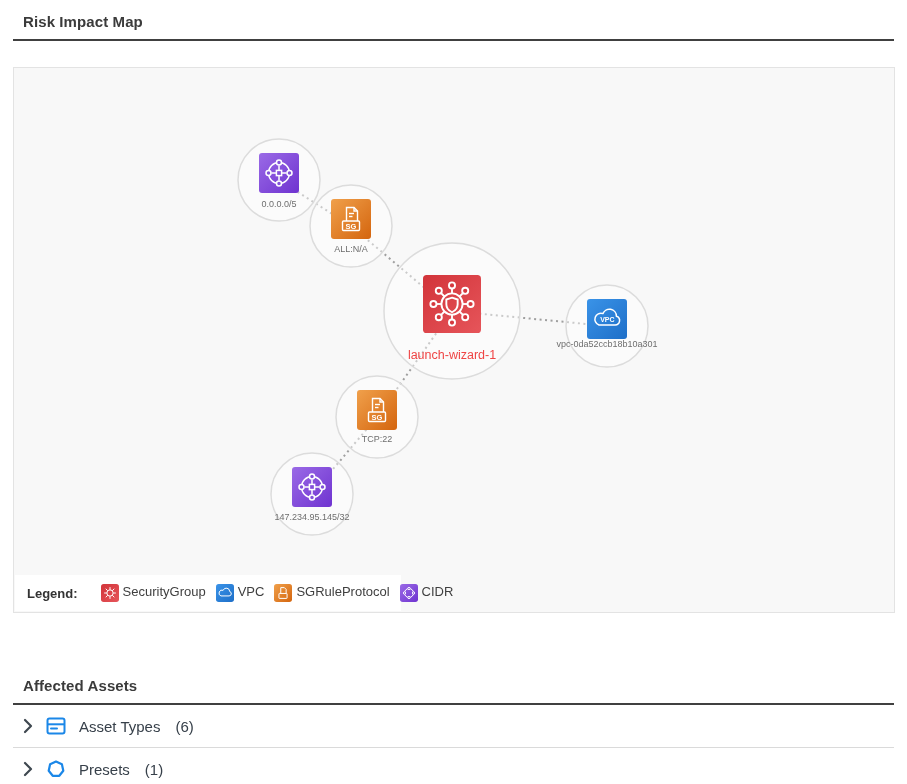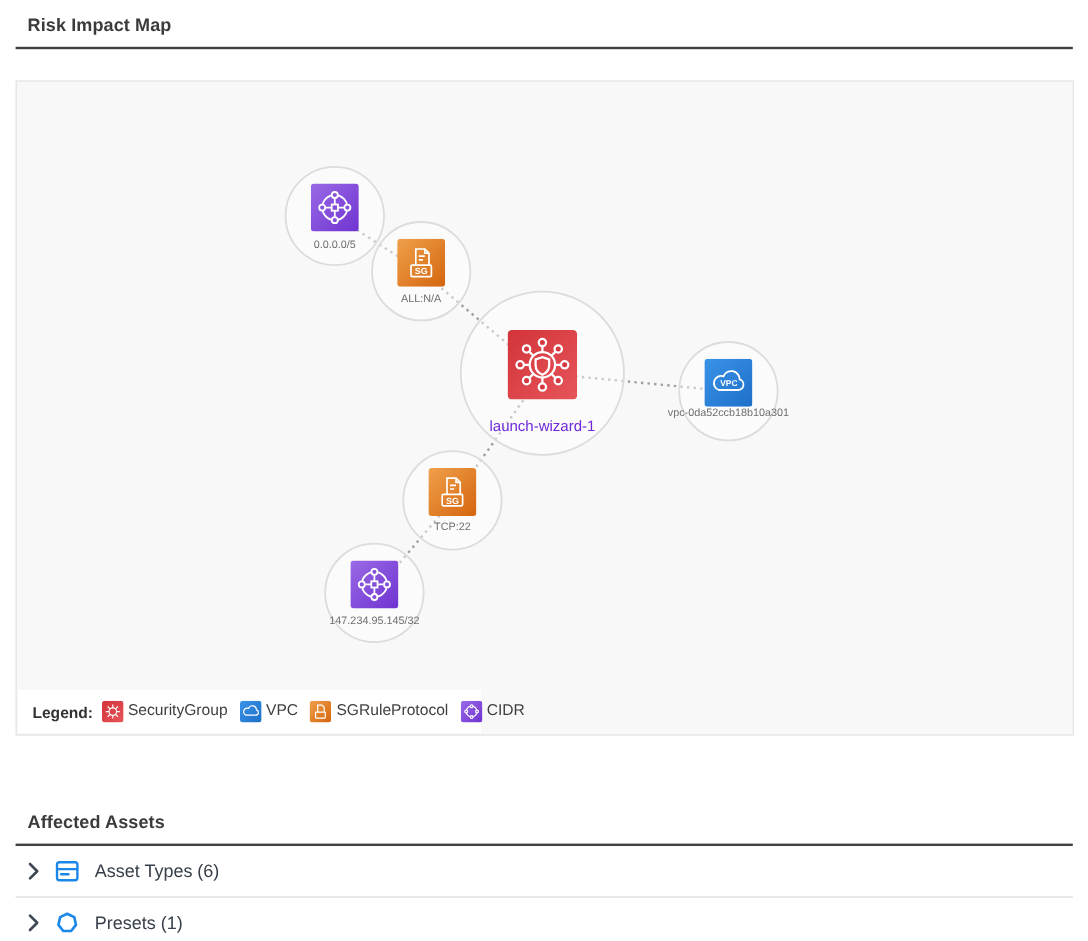--- a/index.html
+++ b/index.html
@@ -29,37 +29,37 @@
   .zoomseg button:first-child { border-right: 1px solid #e2e2e2; }
   .refresh-btn { width: 32px; height: 31px; background: #fff; border: 1px solid #d8d8d8;
                  border-radius: 4px; box-shadow: 0 1px 2px rgba(0,0,0,.06); cursor: pointer;
                  display: flex; align-items: center; justify-content: center; }
 
   
   .graph-svg { position: absolute; left: 0; top: 0; }
   .node-icon { position: absolute; cursor: pointer; }
   .node-label { position: absolute; transform: translateX(-50%); white-space: nowrap;
                 font-size: 9px; color: #6e6e6e; }
-  .node-label.big { font-size: 12.5px; color: #6d28d9; }
+  .node-label.big { font-size: 12.5px; color: #ef4444; }
 
   
   .legend { position: absolute; left: 1px; bottom: 1px; width: 386px; height: 36px; background: #fff;
             display: flex; align-items: center; padding: 0 12px; }
-  .legend .legend-title { font-size: 13px; font-weight: bold; color: #333; margin-right: 7px; }
+  .legend .legend-title { font-size: 13px; font-weight: bold; color: #333; margin-right: 23px; }
   .legend-item { display: flex; margin-right: 10px; }
   .legend-item svg { margin-right: 4px; }
   .legend-item span { font-size: 13px; color: #3f3f3f; }
 
   
   .assets-header { margin-top: 51px; }
   .asset-row { margin: 0 13px; padding: 0 10px; height: 43px; display: flex; align-items: center;
                border-bottom: 1px solid #dadada; cursor: pointer; }
   .asset-row .chev { display: flex; margin-right: 13px; }
   .asset-row .row-icon { display: flex; margin-right: 13px; }
-  .asset-row .row-label { font-size: 15px; color: #37404a; font-weight: 500; margin-right: 4px; }
+  .asset-row .row-label { font-size: 15px; color: #37404a; font-weight: 500; margin-right: 15px; }
   .asset-row .row-count { font-size: 15px; color: #37404a; }
 </style>
 </head>
 <body>
 
 <svg width="0" height="0" style="position:absolute" aria-hidden="true">
   <defs>
     <linearGradient id="grad-red" x1="0" y1="0" x2="1" y2="1">
       <stop offset="0" stop-color="#d2343a"></stop>
         <stop offset="1" stop-color="#e6555a"></stop>

